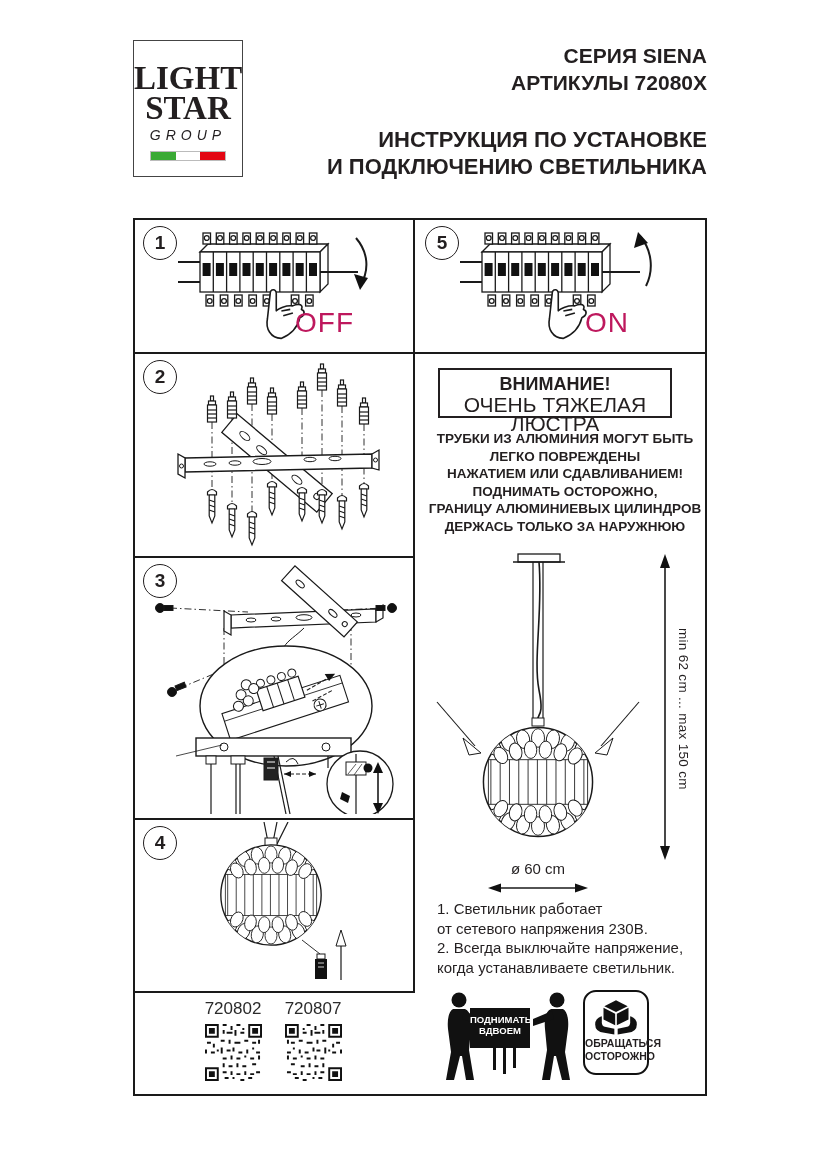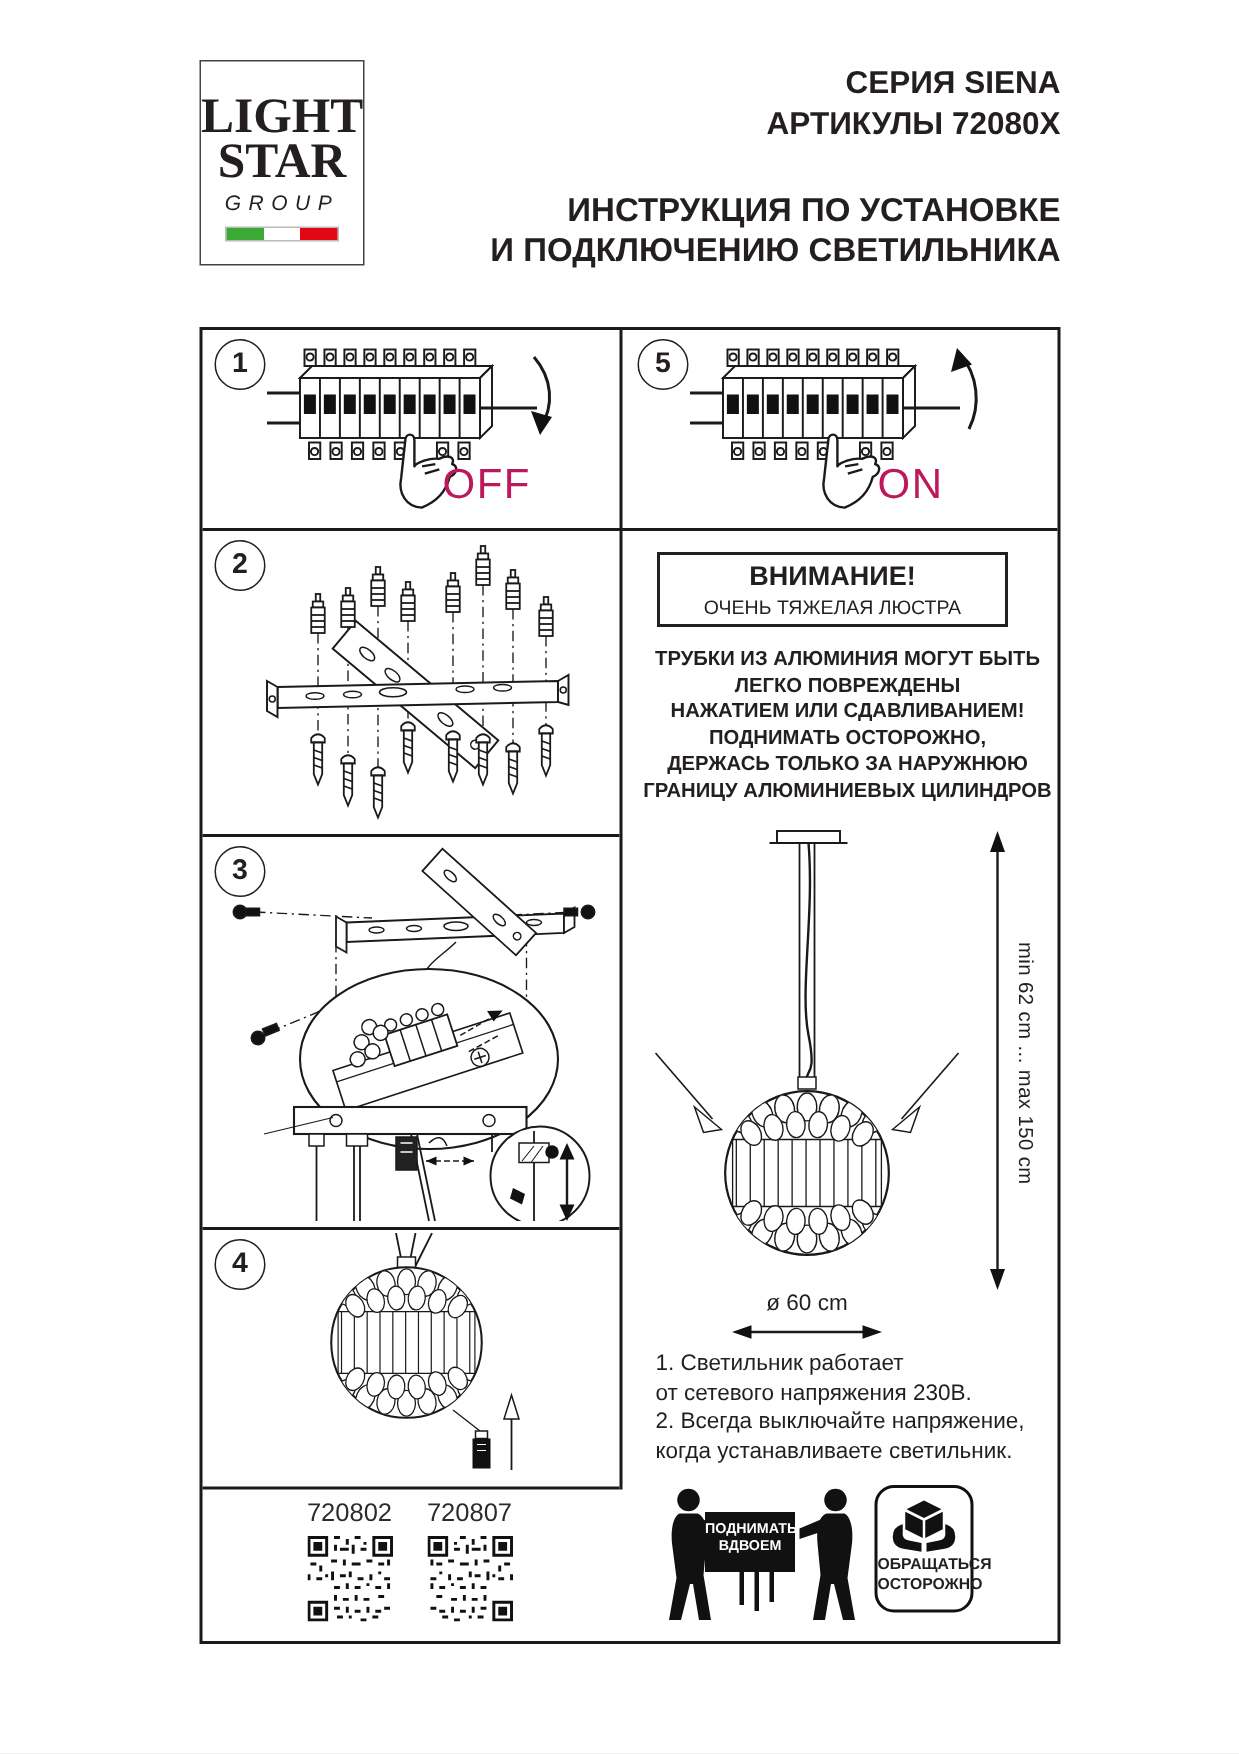--- a/index.html
+++ b/index.html
@@ -24,21 +24,21 @@
   .vline{position:absolute;width:2px;background:#1a1a1a;}
   .hline{position:absolute;height:2px;background:#1a1a1a;}
   
   .numc{width:34px;height:34px;border:1.6px solid #231f20;border-radius:50%;
         box-sizing:border-box;text-align:center;font-weight:bold;font-size:19px;line-height:31px;}
   .switch-label{font-size:28px;line-height:28px;color:#be185d;letter-spacing:1px;}
   
   .warn-box{left:438px;top:368px;width:234px;height:50px;border:2px solid #231f20;
             box-sizing:border-box;text-align:center;padding-top:4px;}
   .warn-title{font-weight:bold;font-size:18px;line-height:21px;text-align:center;}
-  .warn-sub{font-size:13px;line-height:19px;}
+  .warn-sub{font-size:21px;line-height:19px;}
   .warn-body{left:424px;top:430px;width:282px;text-align:center;font-weight:bold;
              font-size:13.5px;line-height:17.5px;}
   
   .dim-v{left:676px;top:628px;font-size:13.5px;writing-mode:vertical-rl;letter-spacing:0.3px;}
   .dim-d{left:468px;top:860px;width:140px;text-align:center;font-size:15px;}
   .notes{left:437px;top:899px;font-size:15px;line-height:19.5px;}
   
   .qr-label{top:999px;width:60px;text-align:center;font-weight:normal;font-size:17px;color:#2b2b2b;}
   .lift-text{left:470px;top:1008px;width:60px;height:34px;background:#111;color:#fff;
              text-align:center;font-weight:bold;font-size:9.5px;line-height:11px;padding-top:6px;}
@@ -419,22 +419,22 @@
 
   <div class="abs warn-box">
     <div class="warn-title">ВНИМАНИЕ!</div>
     <div class="warn-sub">ОЧЕНЬ ТЯЖЕЛАЯ ЛЮСТРА</div>
   </div>
   <div class="abs warn-body">
     <div>ТРУБКИ ИЗ АЛЮМИНИЯ МОГУТ БЫТЬ</div>
     <div>ЛЕГКО ПОВРЕЖДЕНЫ</div>
     <div>НАЖАТИЕМ ИЛИ СДАВЛИВАНИЕМ!</div>
     <div>ПОДНИМАТЬ ОСТОРОЖНО,</div>
+    <div>ГРАНИЦУ АЛЮМИНИЕВЫХ ЦИЛИНДРОВ</div>
     <div>ДЕРЖАСЬ ТОЛЬКО ЗА НАРУЖНЮЮ</div>
-    <div>ГРАНИЦУ АЛЮМИНИЕВЫХ ЦИЛИНДРОВ</div>
   </div>
 
   <svg class="abs" style="left:433px;top:550px" width="230" height="335" viewBox="0 0 230 335">
     <rect x="85" y="4" width="42" height="8" fill="#fff" stroke="#1a1a1a" stroke-width="1.3"></rect>
     <line x1="80" y1="12" x2="132" y2="12" stroke="#1a1a1a" stroke-width="1.3"></line>
     <line x1="100" y1="12" x2="100" y2="174" stroke="#1a1a1a" stroke-width="1.2"></line>
     <line x1="110" y1="12" x2="110" y2="174" stroke="#1a1a1a" stroke-width="1.2"></line>
     <path d="M106,12 C110,60 100,110 106,140 S103,162 104,174" fill="none" stroke="#1a1a1a" stroke-width="1.6"></path>
     <rect x="99" y="168" width="12" height="8" fill="#fff" stroke="#1a1a1a"></rect>
     <use href="#sphere" transform="translate(43,170) scale(0.62)"></use>

